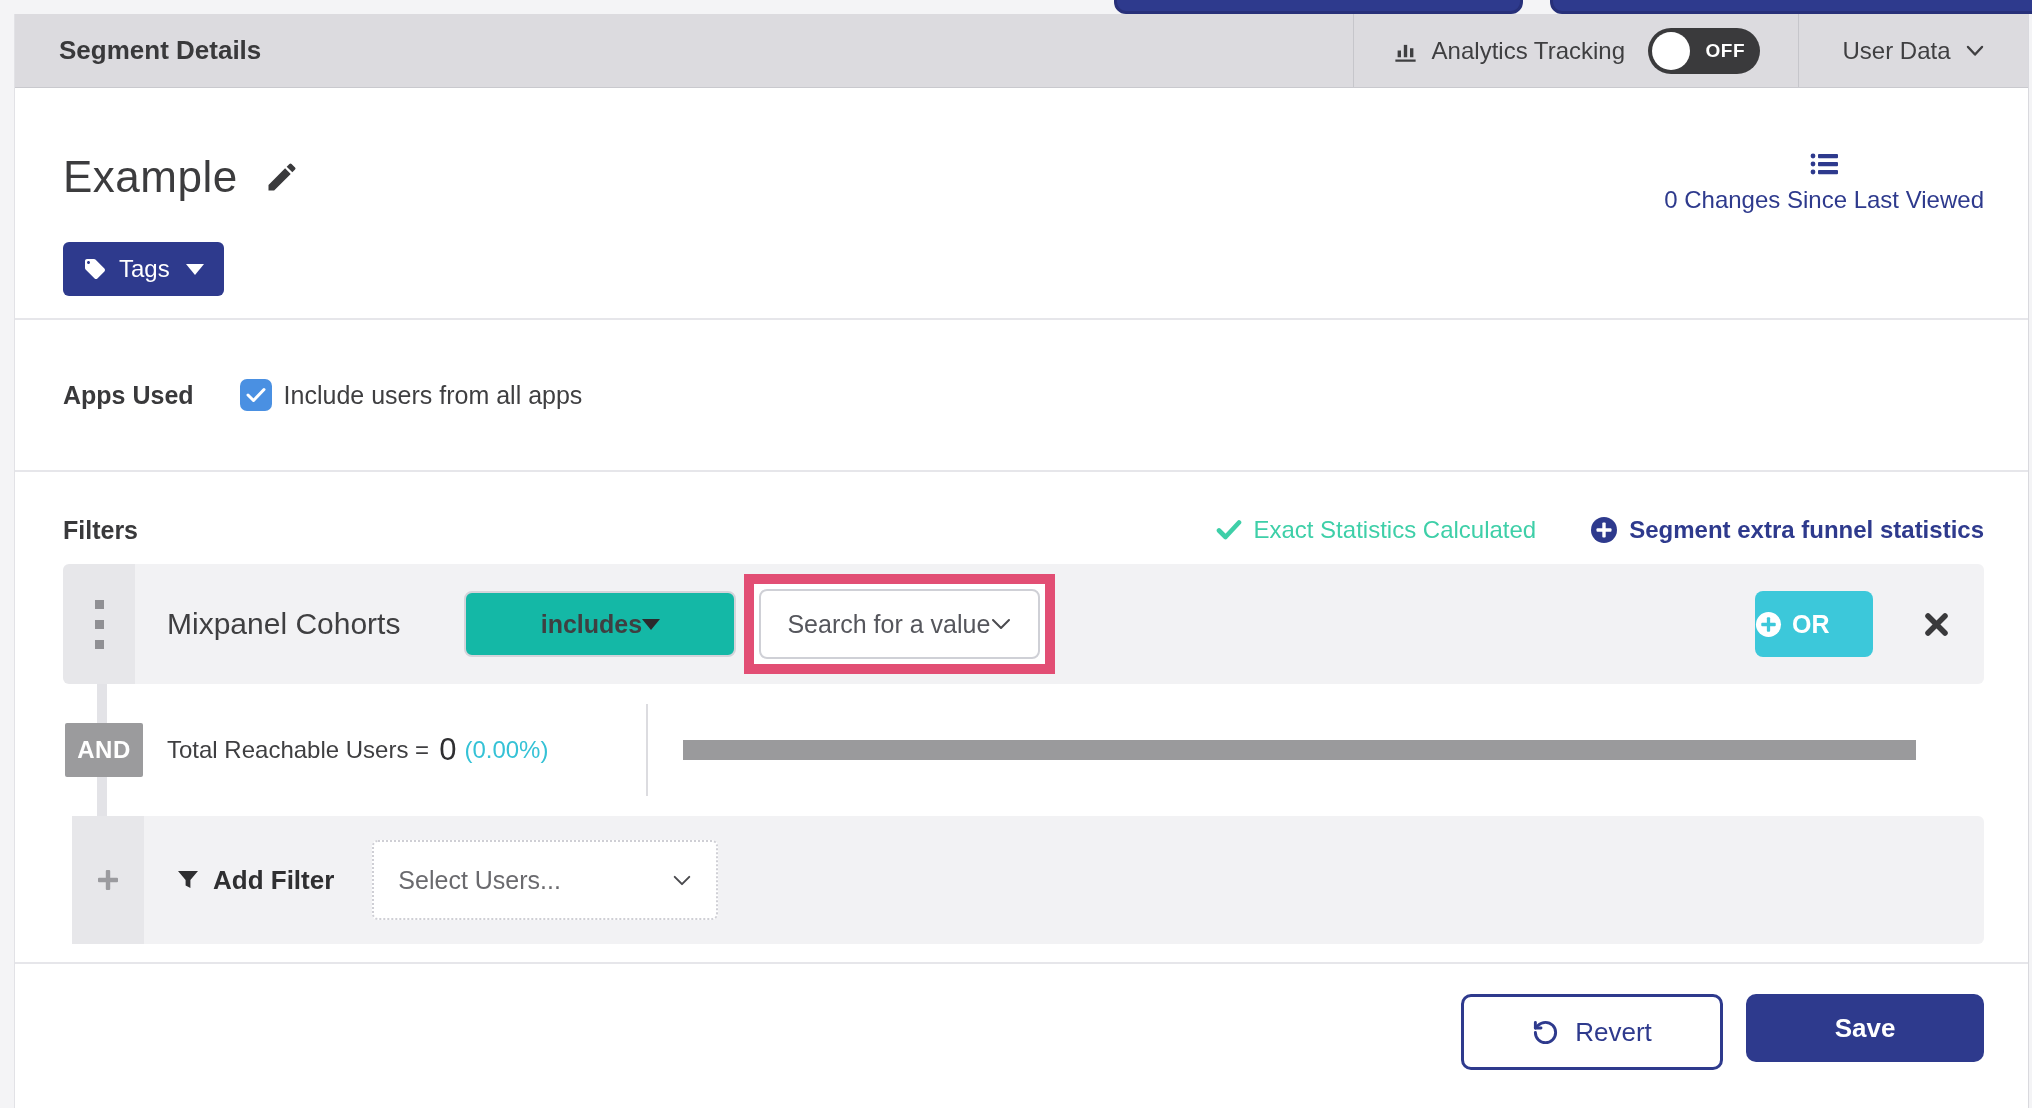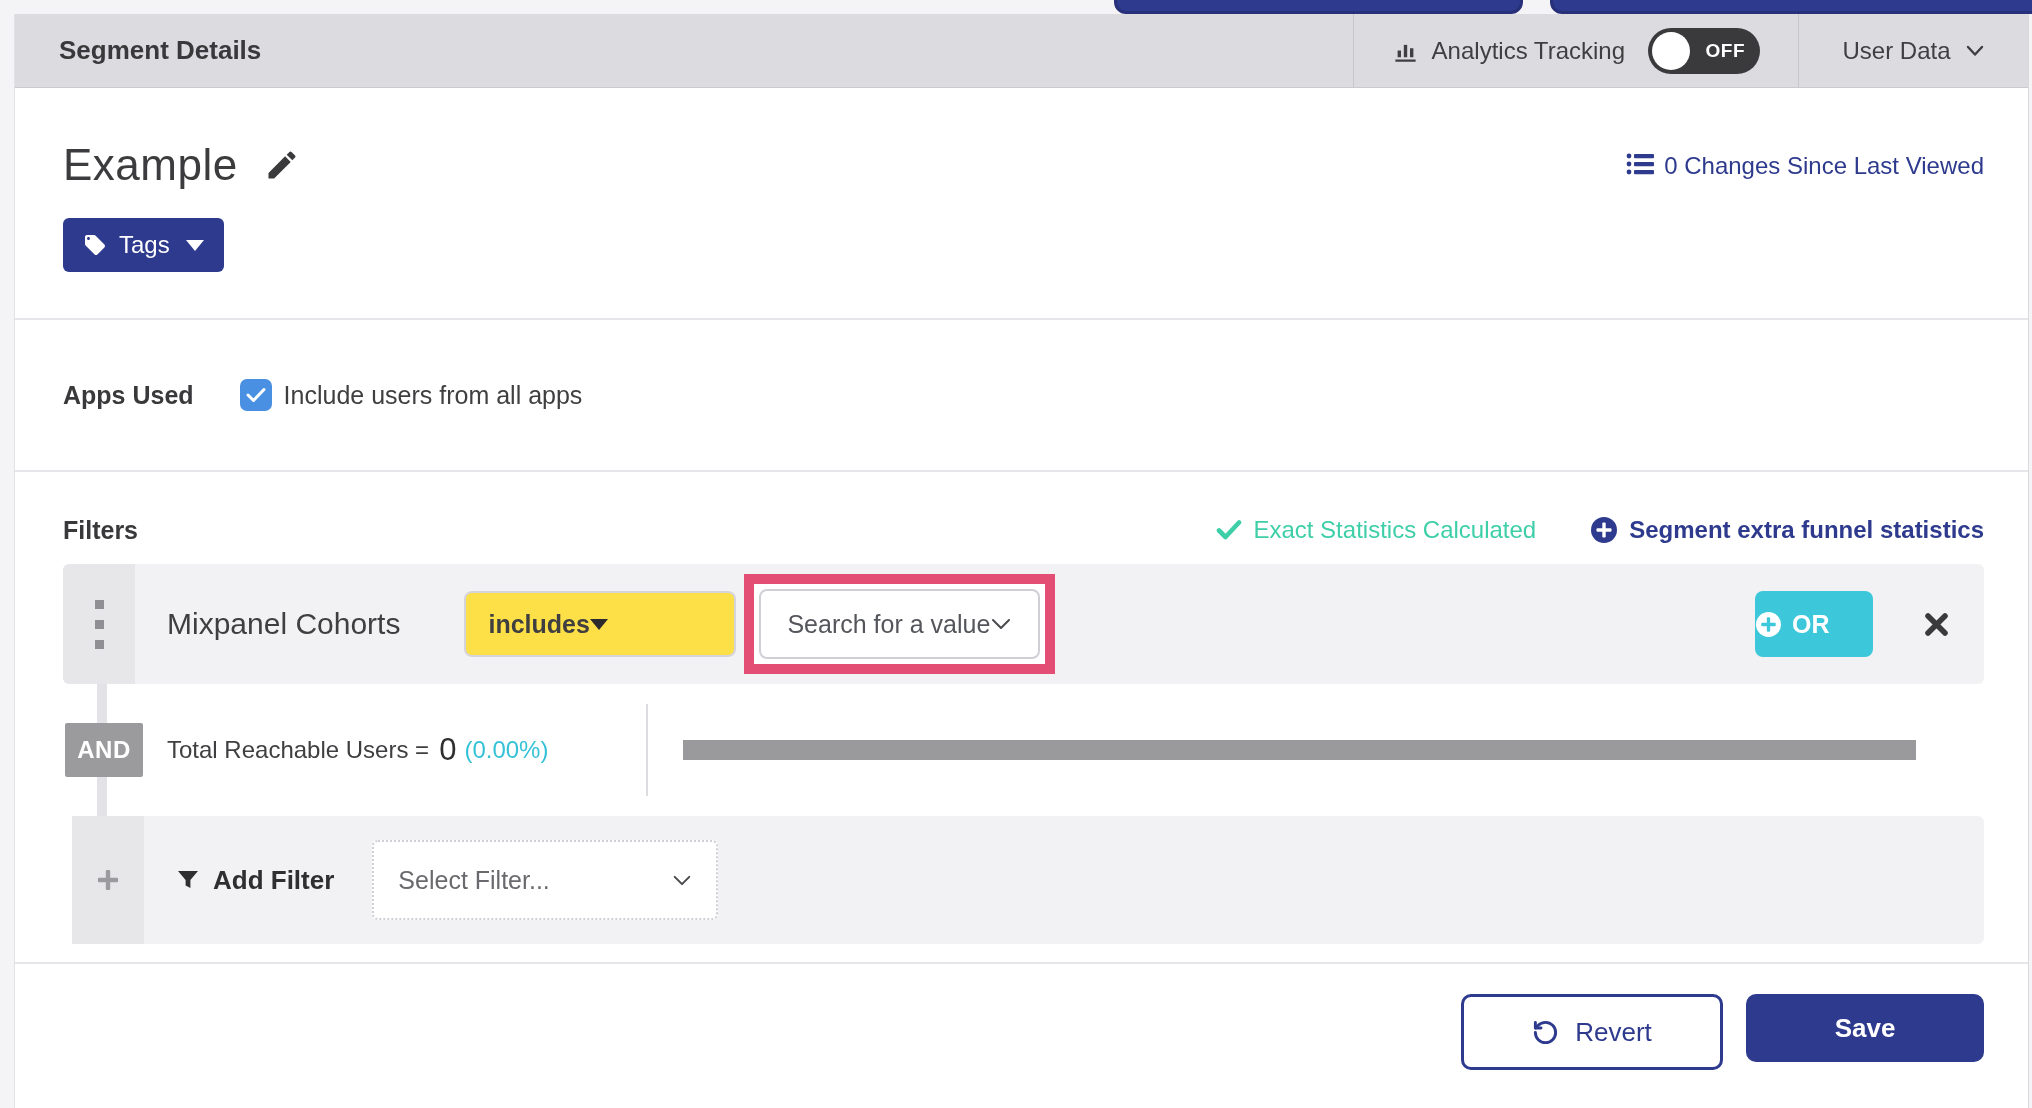--- a/index.html
+++ b/index.html
@@ -60,22 +60,22 @@
     gap:14px; border-left:1px solid #c6c6cb; font-size:24px; color:#3f3f41;
     cursor:pointer;
   }
 
   
   .sec1 { height:230px; position:relative; }
   .sec1-row { display:flex; justify-content:space-between; padding:52px 44px 0 48px; }
   .title-wrap { display:flex; align-items:center; gap:26px; }
   .seg-name { font-size:44px; font-weight:400; color:#3c3c3e; letter-spacing:.5px; }
   .changes-link {
-    margin-top:12px; display:flex; align-items:flex-start; gap:10px;
-    color:#2e3a8d; font-size:24px; font-weight:500; cursor:pointer;
+    margin-top:12px; display:flex; align-items:center; gap:10px;
+    color:#2e3a8d; font-size:24px; font-weight:500; cursor:pointer;flex-direction:column;
   }
   .tags-btn {
     margin:28px 0 0 48px; height:54px; padding:0 20px;
     display:inline-flex; align-items:center; gap:12px;
     background:#2e3a8d; border:none; border-radius:6px;
     color:#fff; font-size:24px; font-family:inherit; cursor:pointer;
   }
   .caret-dn {
     width:0; height:0; border-left:9px solid transparent;
     border-right:9px solid transparent; border-top:11px solid currentColor;
@@ -109,22 +109,22 @@
     display:flex; flex-direction:column; align-items:center; justify-content:center; gap:11px;
     cursor:grab;
   }
   .dot { width:9px; height:9px; background:#909094; }
   .frow-content {
     flex:1; background:#f2f2f4; display:flex; align-items:center;
     padding:0 34px 0 32px;
   }
   .field-name { font-size:30px; color:#3f3f41; margin-right:64px; white-space:nowrap; }
   .op-select {
-    width:272px; height:66px; background:#fde047; border:2px solid #d4d4da; border-radius:8px;
-    display:flex; align-items:center; justify-content:flex-start; padding:0 22px;
+    width:272px; height:66px; background:#14b8a6; border:2px solid #d4d4da; border-radius:8px;
+    display:flex; align-items:center; justify-content:center; padding:0 22px;
     cursor:pointer; flex:none;
   }
   .op-select .txt { font-size:25px; font-weight:600; color:#3f3f41; }
   .op-select .caret-dn { border-top-color:#2b2b2d; }
 
   .pink-wrap {
     margin-left:8px; flex:1; max-width:912px;
     border:10px solid #e24e74; background:#fff; padding:5px; flex:none;
   }
   .value-select {
@@ -363,21 +363,21 @@
       <div class="frow-content">
         <div class="addfilter-wrap">
           <span>
             <svg width="24" height="24" viewBox="0 0 24 24" fill="#2f2f31">
               <path d="M2 3h20l-7.6 9v8l-4.8-2.6V12L2 3z"></path>
             </svg>
           </span>
           <span class="addfilter-label">Add Filter</span>
         </div>
         <div class="filter-select">
-          <span class="txt">Select Filter...</span>
+          <span class="txt">Select Users...</span>
           <span>
             <svg width="20" height="13" viewBox="0 0 22 14" fill="none" stroke="#4a4a4e" stroke-width="2.2" stroke-linecap="round" stroke-linejoin="round">
               <polyline points="3,3 11,11 19,3"></polyline>
             </svg>
           </span>
         </div>
       </div>
     </div>
   </div>
 

